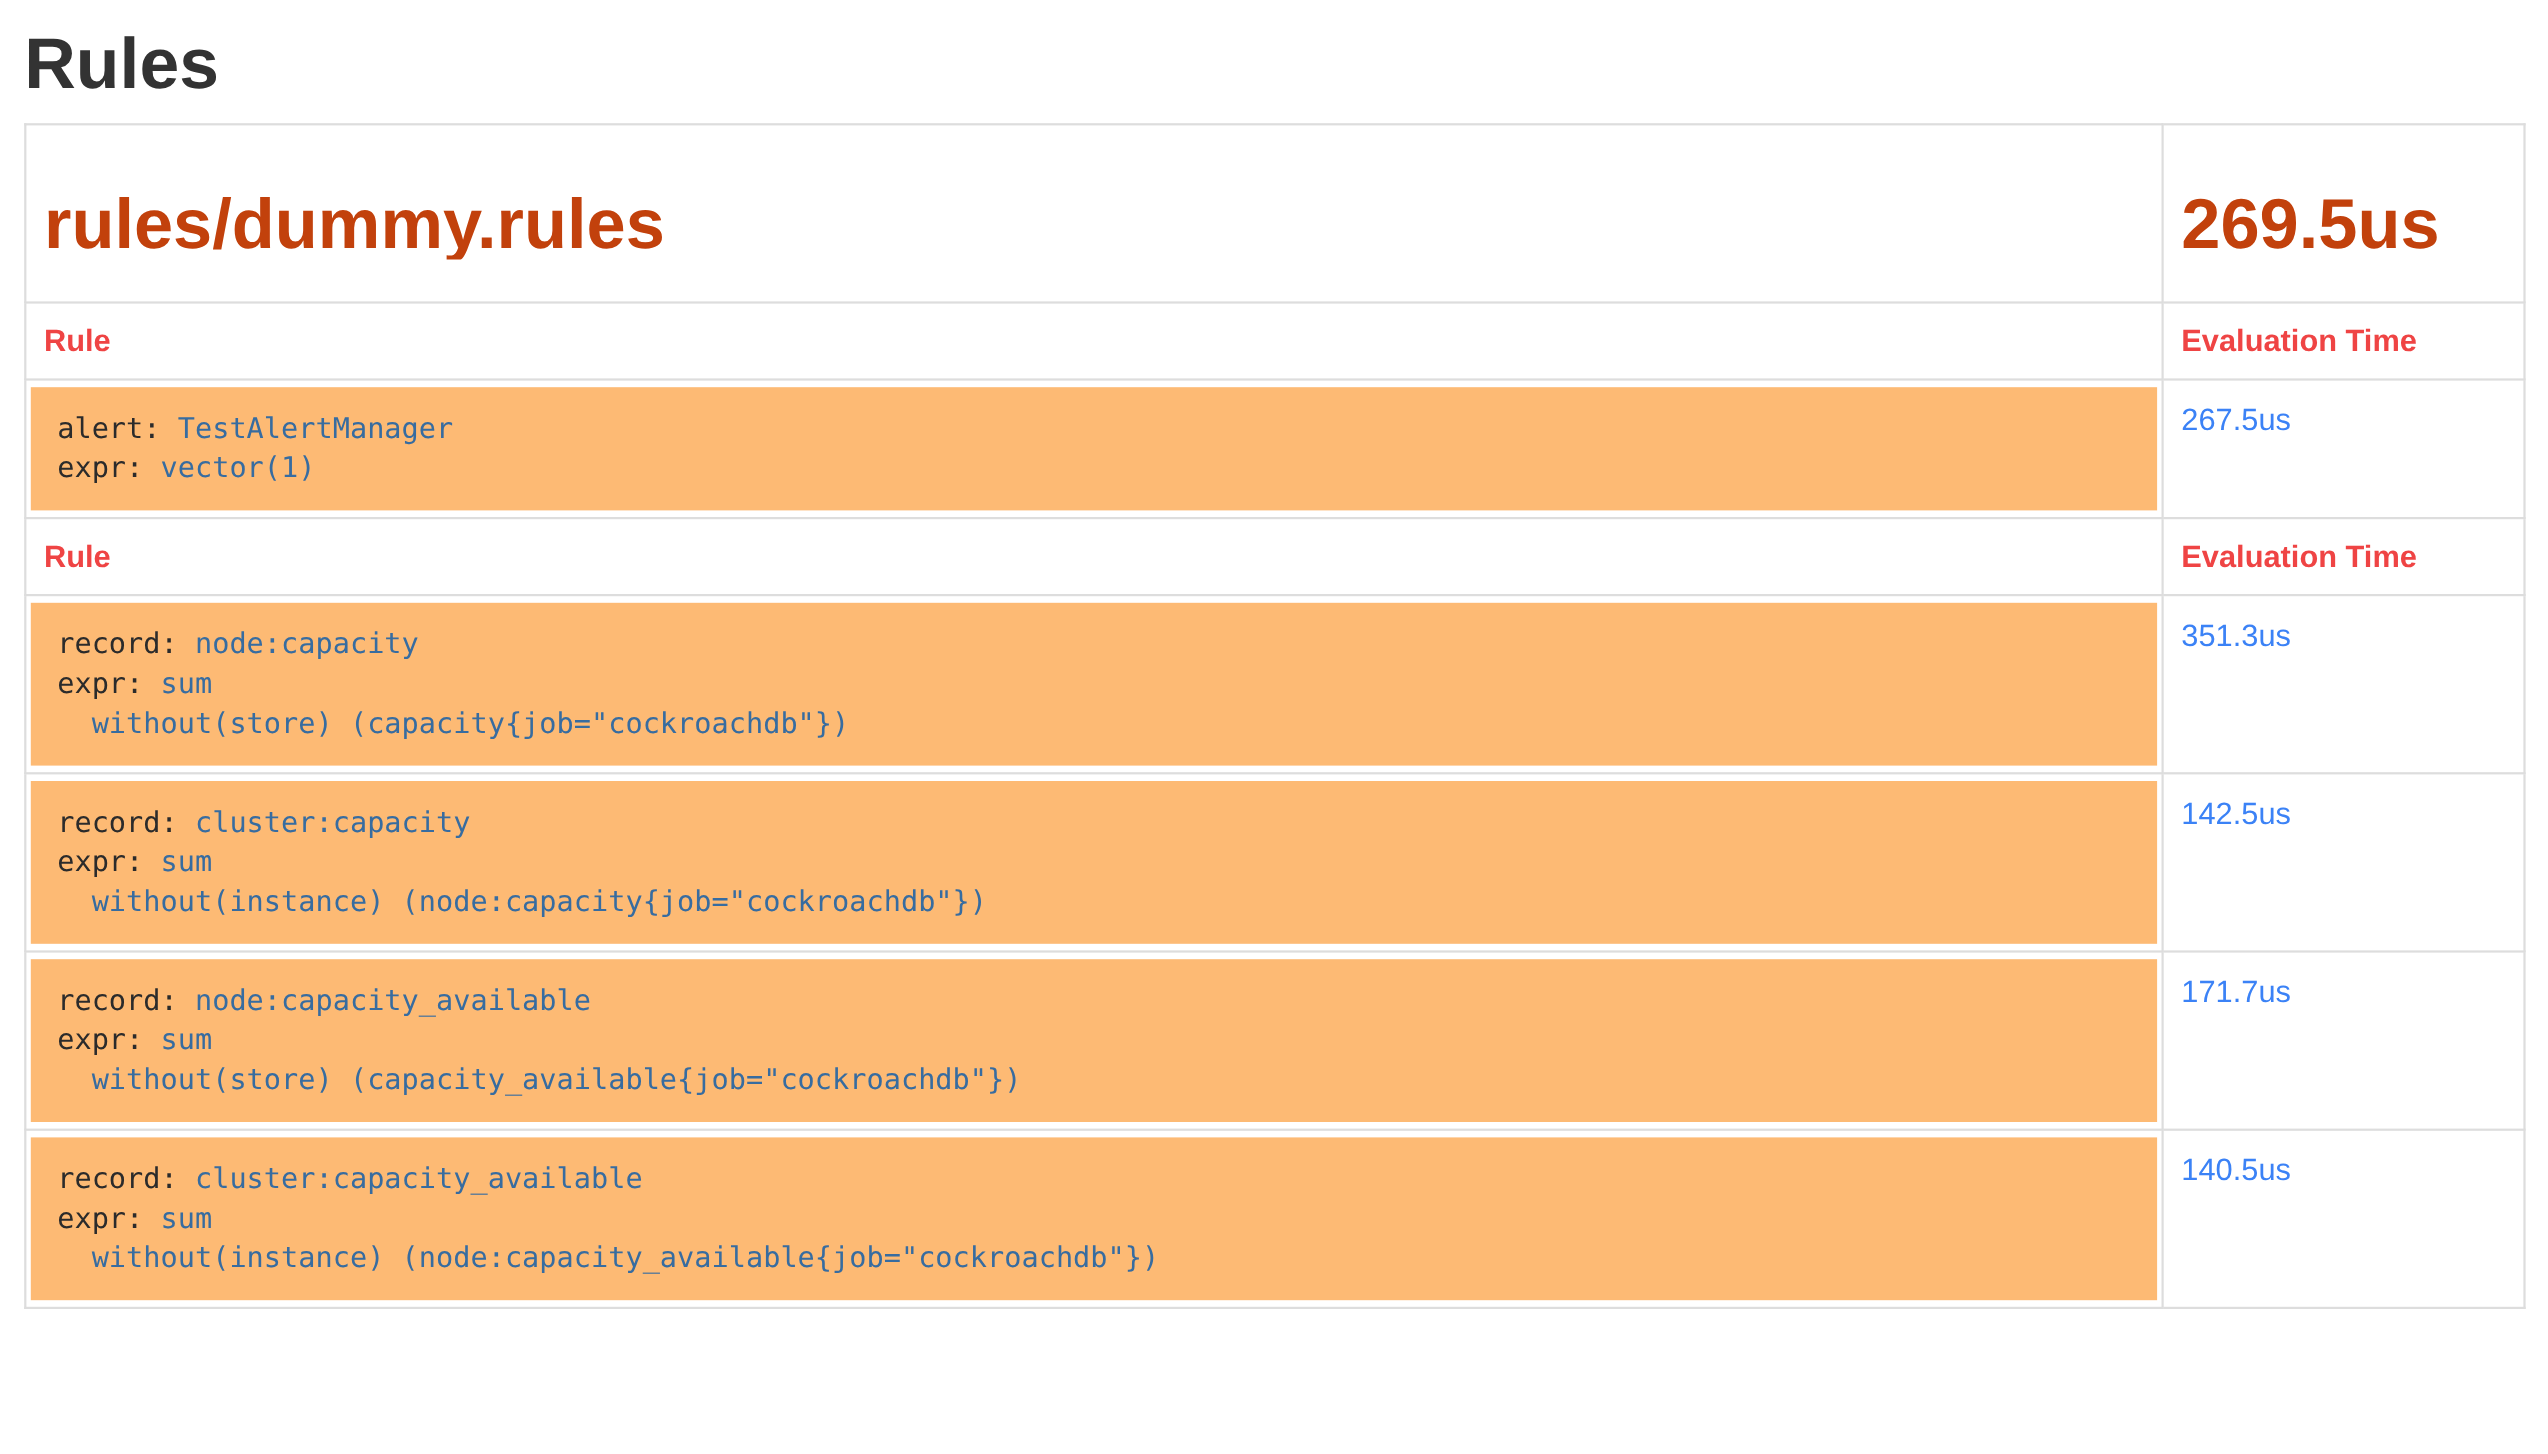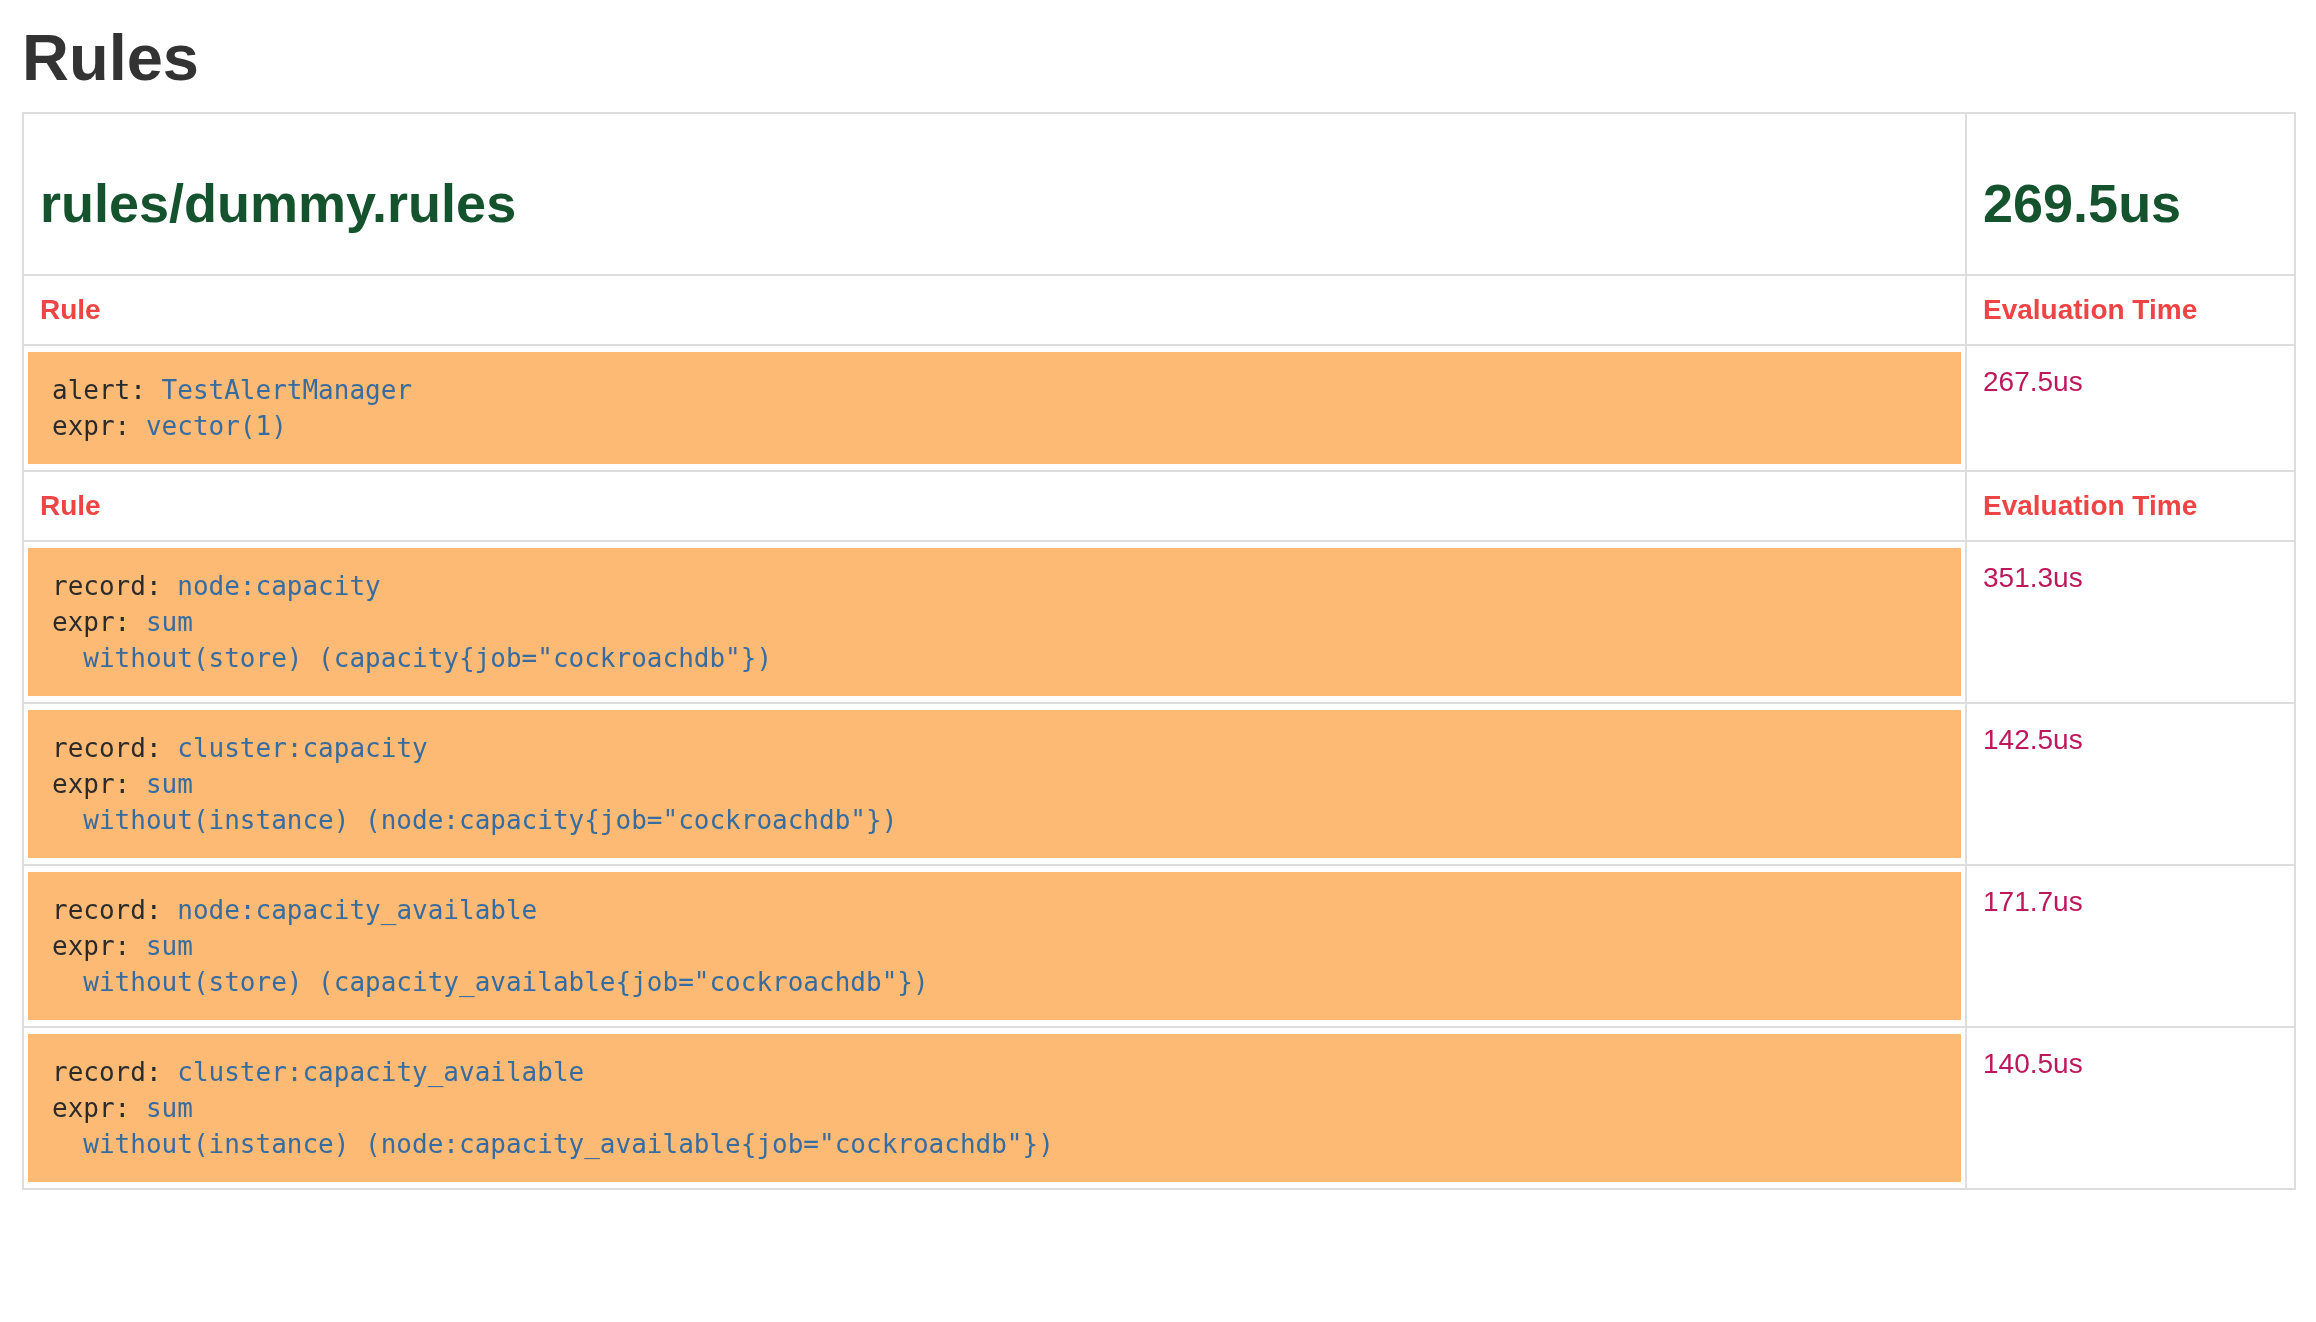--- a/index.html
+++ b/index.html
@@ -34,24 +34,24 @@
     vertical-align: top;
   }
   col.rule-col { width: 1943px; }
   col.time-col { width: 329px; }
 
   td.group-cell, td.group-time-cell {
     padding: 16px;
     background: #fff;
   }
   h2.group-title, h2.group-time {
-    font-size: 54px;
+    font-size: 64px;
     line-height: 66px;
     font-weight: 700;
-    color: #14532d;
+    color: #c2410c;
     margin: 40px 0 20px 0;
     white-space: nowrap;
     overflow: hidden;
   }
   td.head-cell {
     padding: 16px;
     font-size: 28px;
     line-height: 36px;
     font-weight: 700;
     color: #ef4444;
@@ -76,21 +76,21 @@
   }
   pre.rule-pre a.code-link {
     color: #376ca0;
     text-decoration: none;
   }
   td.time-cell {
     padding: 16px;
     font-size: 28px;
     line-height: 40px;
     font-weight: 400;
-    color: #be185d;
+    color: #3b82f6;
     background: #fff;
   }
   tr.group-row { height: 162px; }
   tr.head-row { height: 68px; }
   tr.rule-row-2 { height: 124px; }
   tr.rule-row-3 { height: 160px; }
 </style>
 </head>
 <body>
 

